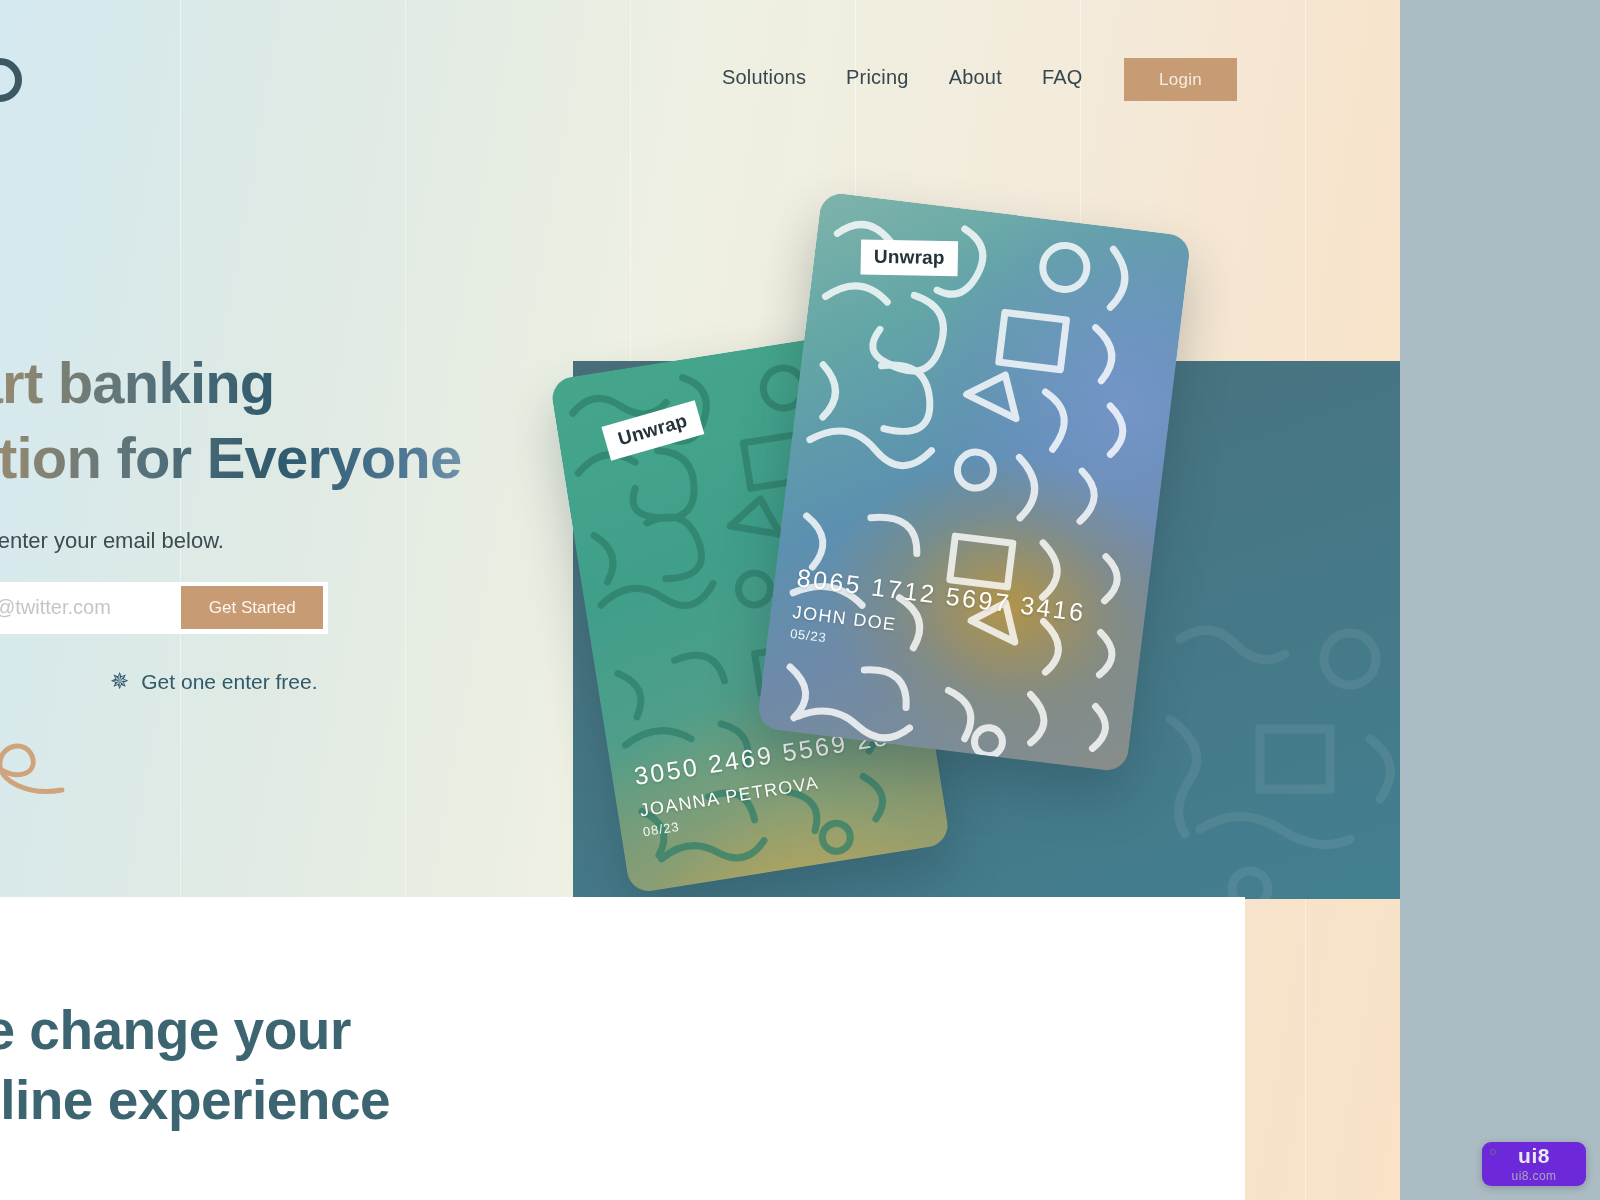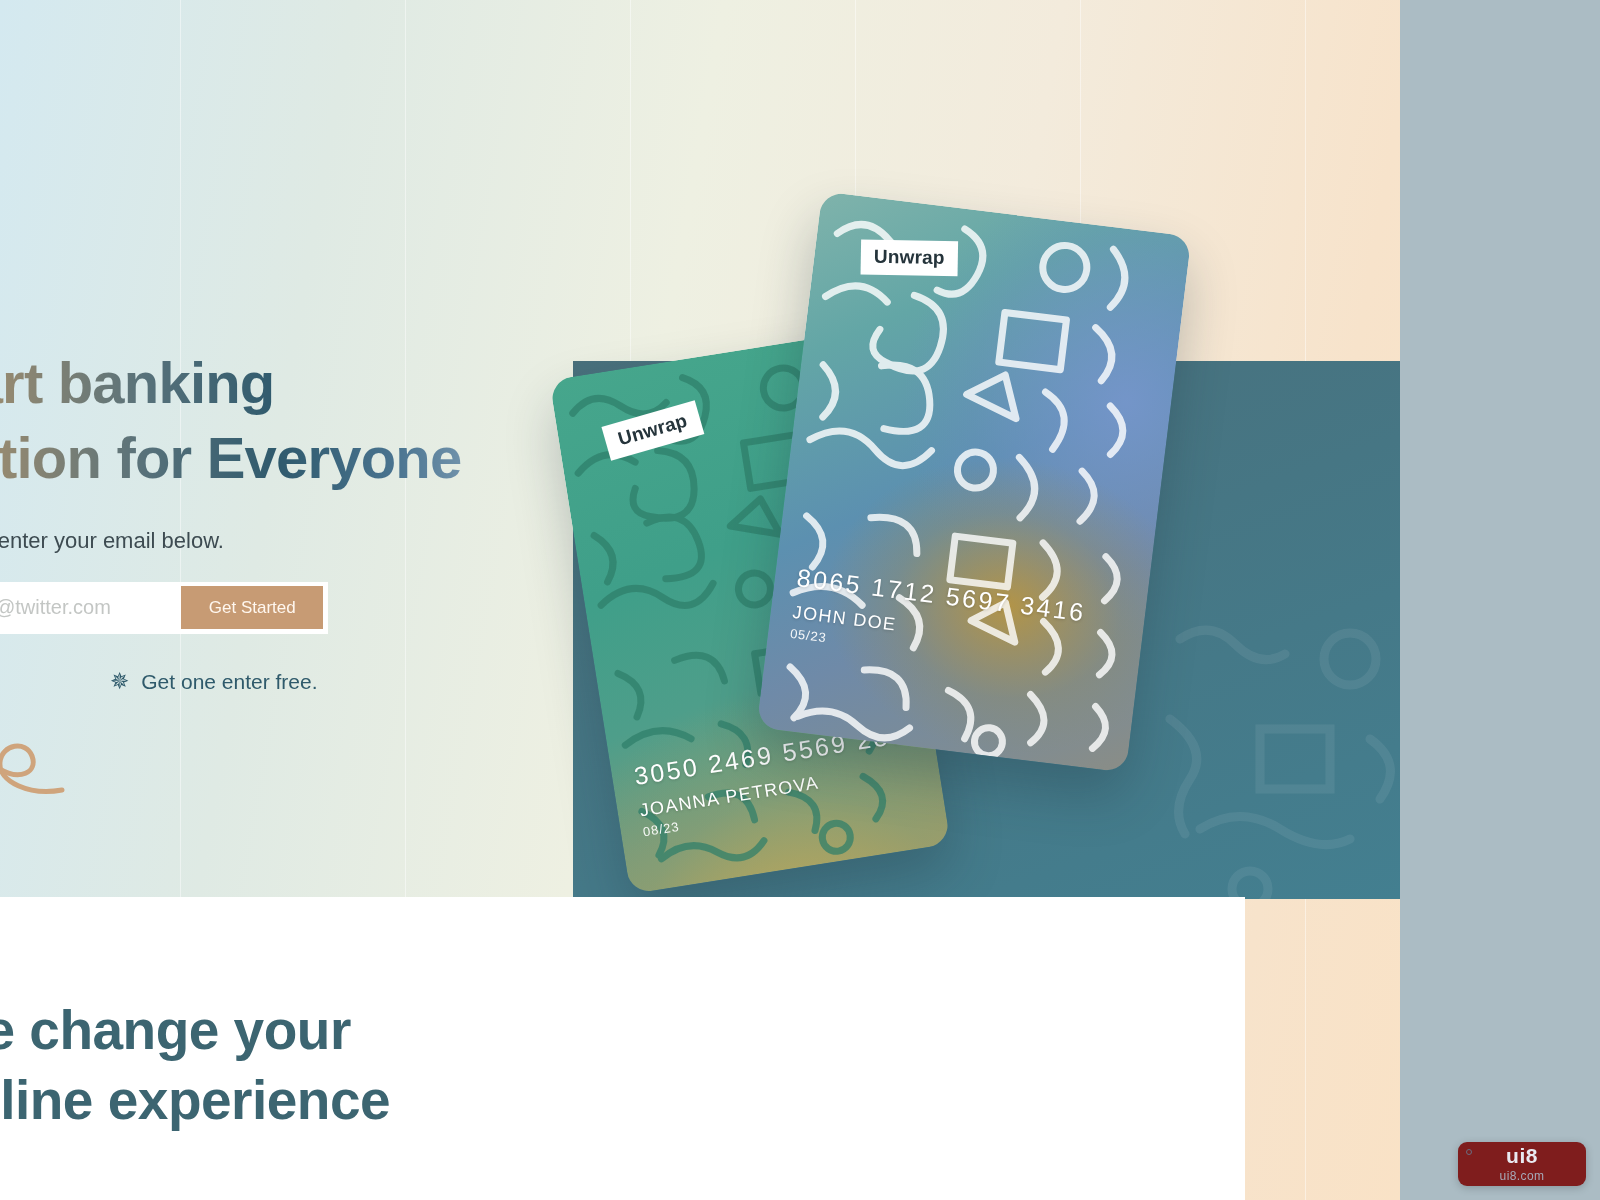--- a/index.html
+++ b/index.html
@@ -154,22 +154,22 @@
     text-shadow:0 1px 3px rgba(0,0,0,.18);
   }
   .card-exp{
     margin-top:3px; font-size:13px; color:rgba(255,255,255,.92);
     letter-spacing:.8px;
   }
 
   
   #ui8{
     position:absolute; right:14px; bottom:14px;
-    width:128px; height:44px; border-radius:9px;
-    background:#7f1d1d;
+    width:104px; height:44px; border-radius:9px;
+    background:#6d28d9;
     display:flex; flex-direction:column;
     align-items:center; justify-content:center;
     box-shadow:0 2px 8px rgba(0,0,0,.2);
   }
   #ui8 .mark{ font-size:21px; font-weight:bold; color:#e9eaf1; line-height:1; letter-spacing:.5px; }
   #ui8 .dom{ font-size:12px; color:#a6a9b8; margin-top:3px; letter-spacing:.4px; }
   #ui8 .dot{ position:absolute; left:8px; top:7px; width:6px; height:6px; border-radius:50%; border:1px solid #6a6d80; }
 </style>
 </head>
 <body>
@@ -312,20 +312,30 @@
                C 146 100, 122 104, 120 122 C 118 142, 150 156, 182 150" fill="none" stroke="#cfa47c" stroke-width="5" stroke-linecap="round"></path>
     </svg>
 
     <div id="white-panel">
       <div id="bottom-head">
         <div>We change your</div>
         <div>online experience</div>
       </div>
     </div>
 
+    <div id="nav">
+      <div id="logo"></div>
+      <div id="nav-links">
+        <span class="nav-link">Solutions</span>
+        <span class="nav-link">Pricing</span>
+        <span class="nav-link">About</span>
+        <span class="nav-link">FAQ</span>
+      </div>
+      <button id="login-btn">Login</button>
+    </div>
 
   </div>
 
   <div id="ui8">
     <span class="dot"></span>
     <span class="mark">ui8</span>
     <span class="dom">ui8.com</span>
   </div>
 
 </div>

